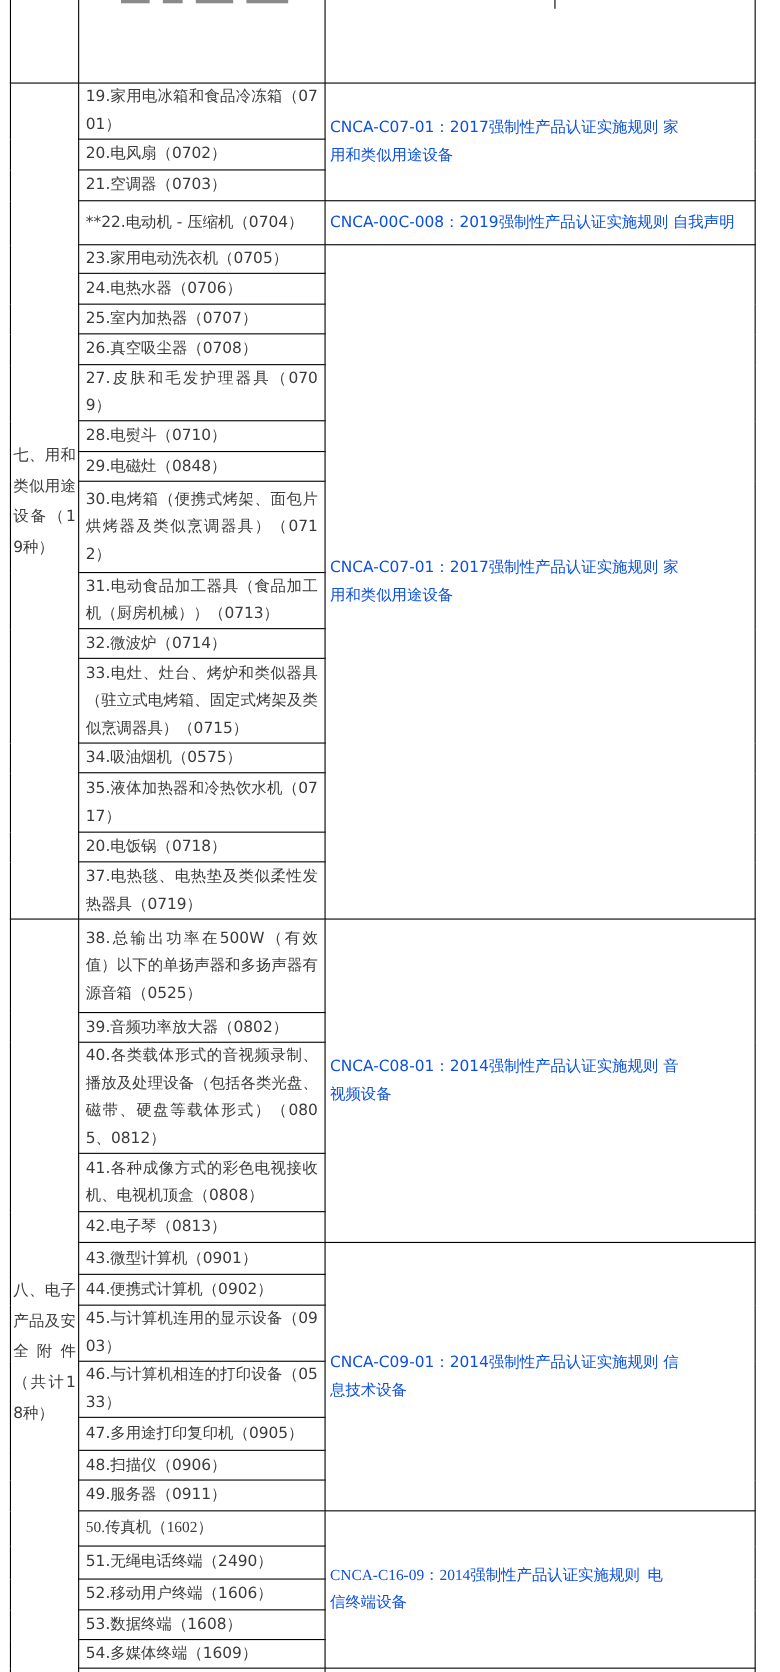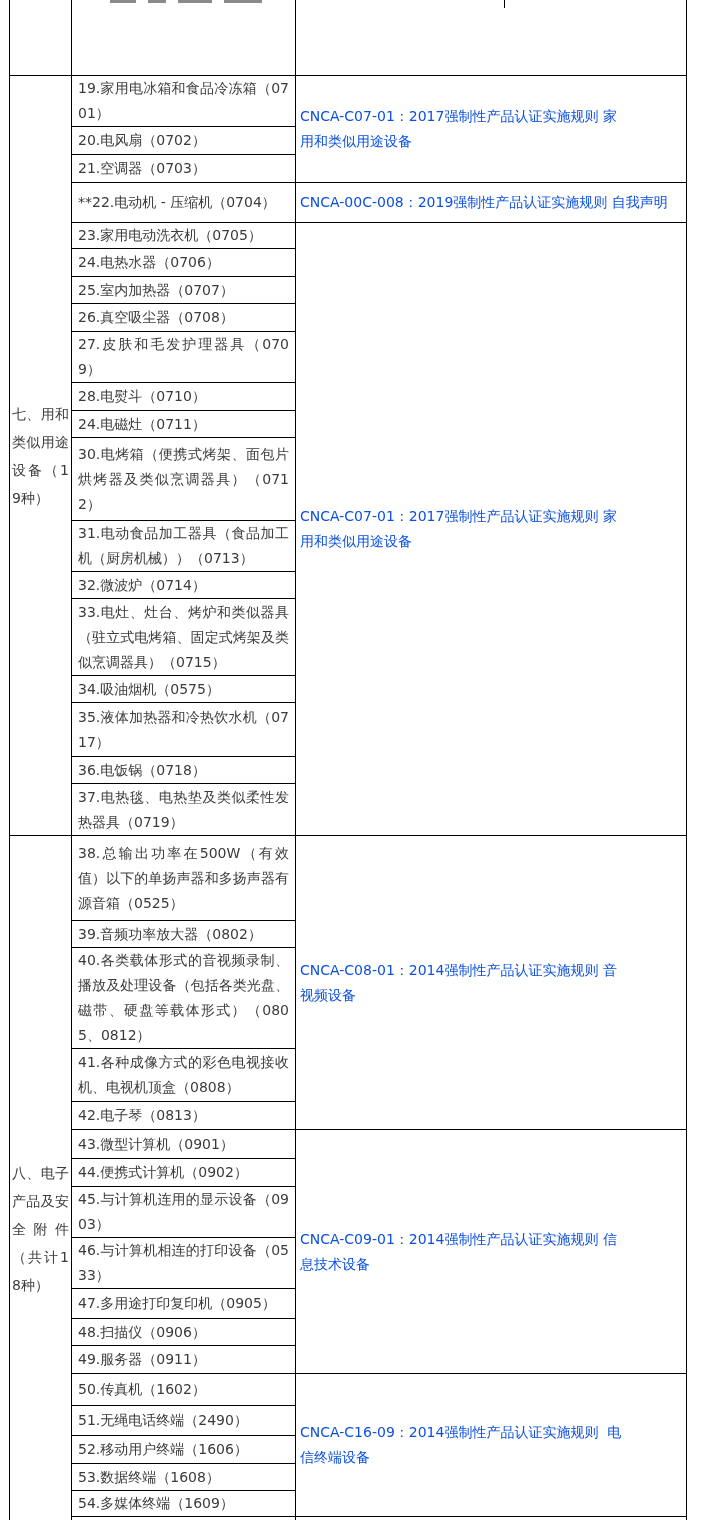--- a/index.html
+++ b/index.html
@@ -91,42 +91,42 @@
         <tr style="height: 28px;">
           <td class="c2">26.真空吸尘器（0708）</td>
         </tr>
         <tr style="height: 28px;">
           <td class="c2">27.皮肤和毛发护理器具（0709）</td>
         </tr>
         <tr style="height: 28px;">
           <td class="c2">28.电熨斗（0710）</td>
         </tr>
         <tr style="height: 27px;">
-          <td class="c2">24.电磁灶（0711）</td>
+          <td class="c2">29.电磁灶（0848）</td>
         </tr>
         <tr style="height: 83px;">
           <td class="c2">30.电烤箱（便携式烤架、面包片烘烤器及类似烹调器具）（0712）</td>
         </tr>
         <tr style="height: 51px;">
           <td class="c2">31.电动食品加工器具（食品加工机（厨房机械））（0713）</td>
         </tr>
         <tr style="height: 27px;">
           <td class="c2">32.微波炉（0714）</td>
         </tr>
         <tr style="height: 77px;">
           <td class="c2">33.电灶、灶台、烤炉和类似器具（驻立式电烤箱、固定式烤架及类似烹调器具）（0715）</td>
         </tr>
         <tr style="height: 27px;">
           <td class="c2">34.吸油烟机（0575）</td>
         </tr>
         <tr style="height: 54px;">
           <td class="c2">35.液体加热器和冷热饮水机（0717）</td>
         </tr>
         <tr style="height: 27px;">
-          <td class="c2">36.电饭锅（0718）</td>
+          <td class="c2">20.电饭锅（0718）</td>
         </tr>
         <tr style="height: 52px;">
           <td class="c2">37.电热毯、电热垫及类似柔性发热器具（0719）</td>
         </tr>
         <tr style="height: 85px;">
           <td class="c1" rowspan="18">八、电子产品及安全附件（共计18种）</td>
           <td class="c2">38.总输出功率在500W（有效值）以下的单扬声器和多扬声器有源音箱（0525）</td>
           <td class="c3" rowspan="5">CNCA-C08-01：2014强制性产品认证实施规则 音
 视频设备</td>
         </tr>
@@ -158,21 +158,21 @@
         </tr>
         <tr style="height: 30px;">
           <td class="c2">47.多用途打印复印机（0905）</td>
         </tr>
         <tr style="height: 27px;">
           <td class="c2">48.扫描仪（0906）</td>
         </tr>
         <tr style="height: 28px;">
           <td class="c2">49.服务器（0911）</td>
         </tr>
-        <tr style="height: 32px;">
+        <tr style="height: 32px; font-family: Liberation Serif, serif;">
           <td class="c2">50.传真机（1602）</td>
           <td class="c3" rowspan="5">CNCA-C16-09：2014强制性产品认证实施规则  电
 信终端设备</td>
         </tr>
         <tr style="height: 30px;">
           <td class="c2">51.无绳电话终端（2490）</td>
         </tr>
         <tr style="height: 28px;">
           <td class="c2">52.移动用户终端（1606）</td>
         </tr>

